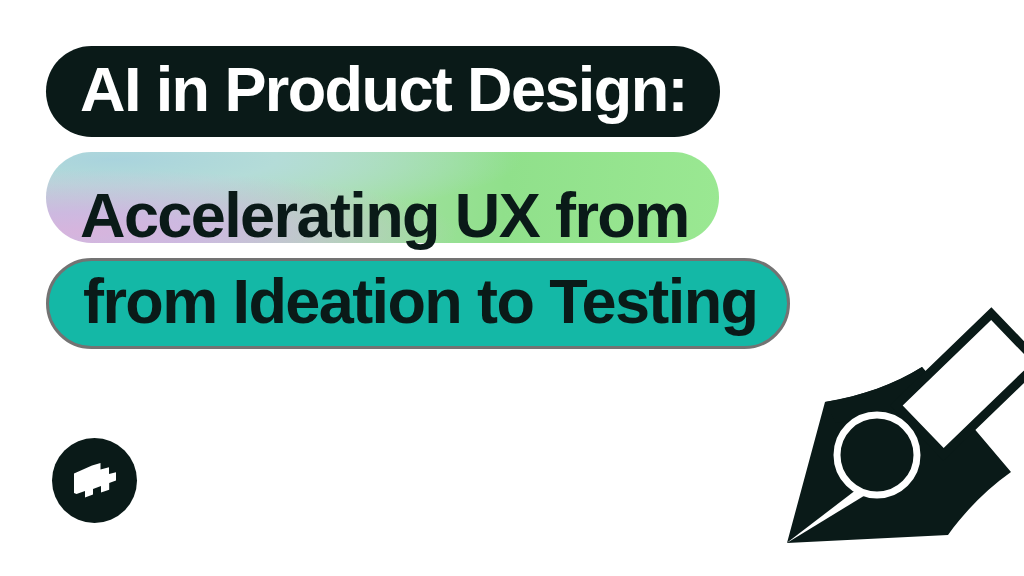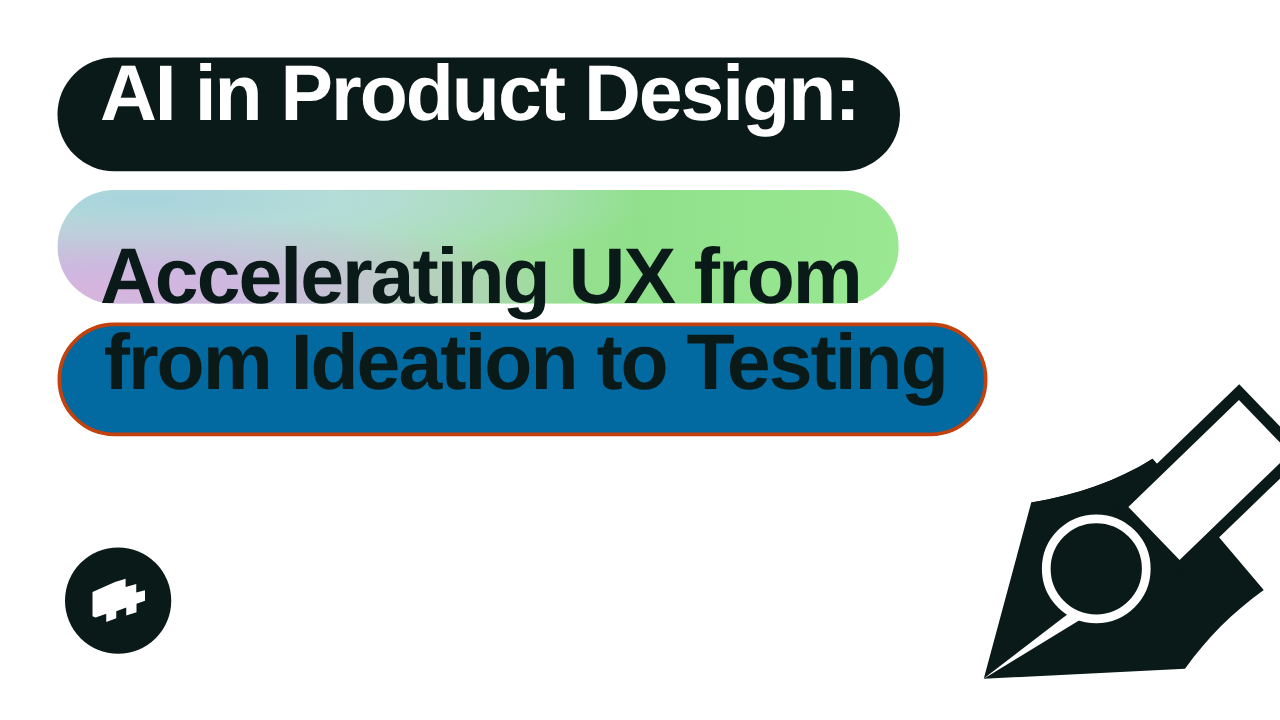--- a/index.html
+++ b/index.html
@@ -21,21 +21,21 @@
     width: 1024px;
     height: 576px;
     background: #ffffff;
     overflow: hidden;
   }
 
   
   .pill {
     position: absolute;
     display: flex;
-    align-items: flex-start;
+    align-items: center;
     box-sizing: border-box;
     border-radius: 999px;
     white-space: nowrap;
   }
 
   .pill-text {
     font-family: "Liberation Sans", sans-serif;
     font-weight: 700;
     font-size: 63px;
     letter-spacing: -1.6px;
@@ -72,22 +72,22 @@
     transform: translateY(-2px);
     margin-top: 40px;
   }
 
   
   #pill-line-3 {
     left: 46px;
     top: 258px;
     height: 91px;
     padding: 0 30px 0 34px;
-    background: #0369a1;
-    border: 3px solid #c2410c;
+    background: #14b8a6;
+    border: 3px solid #737373;
   }
   #pill-line-3 .pill-text {
     color: #0a1a18;
     transform: translateY(-2px);
   }
 
   
   #logo-badge {
     position: absolute;
     left: 52px;

